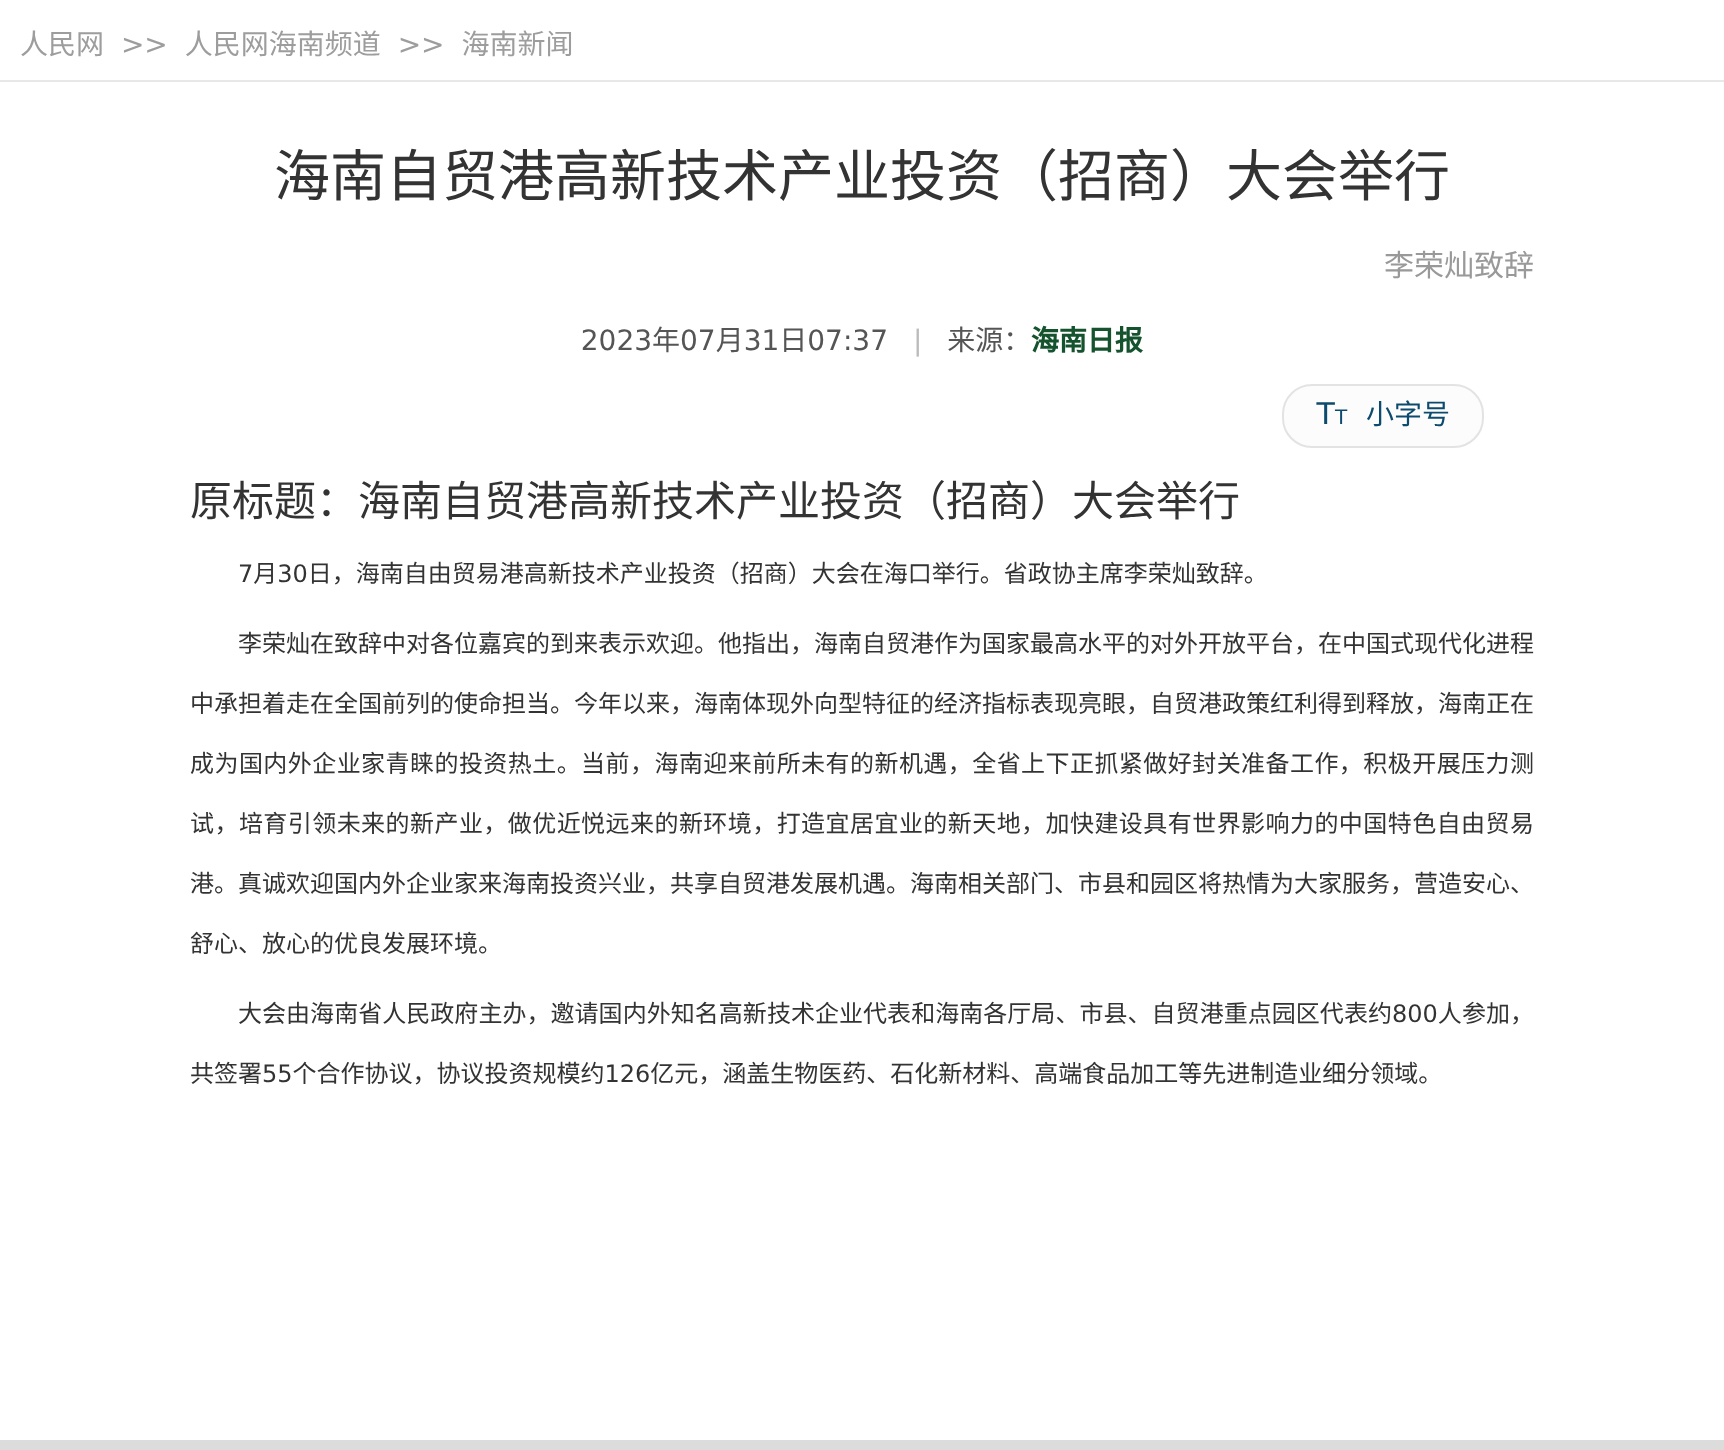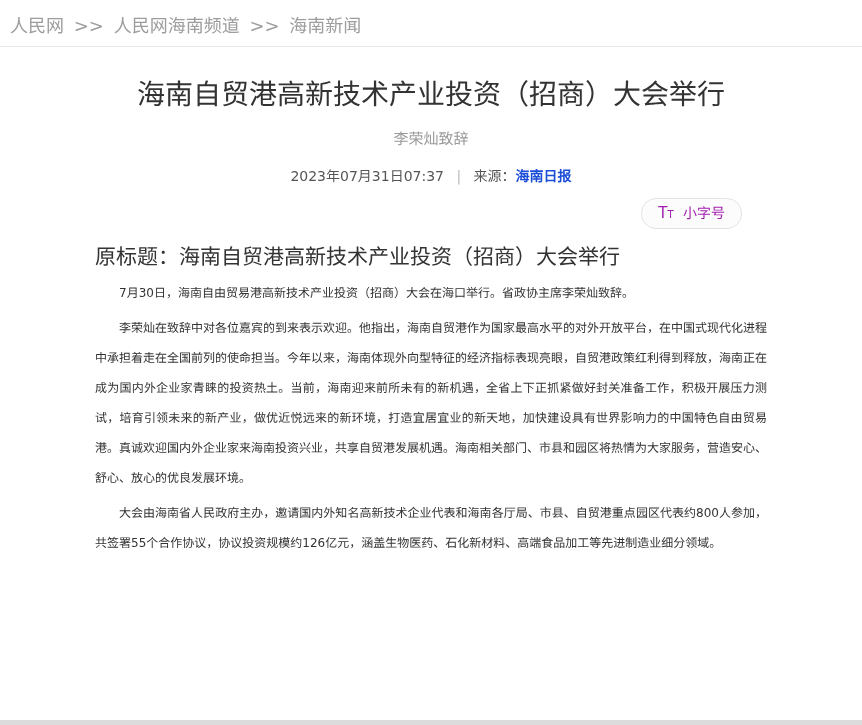--- a/index.html
+++ b/index.html
@@ -10,44 +10,44 @@
   html,body{margin:0;padding:0;}
   body{
     width:862px;height:725px;position:relative;overflow:hidden;
     background:#ffffff;color:var(--text);
     font-family:"DejaVu Sans","Liberation Sans",sans-serif;
   }
   
   .crumb-bar{
     padding:11px 10px 9px 10px;
     border-bottom:1px solid var(--divider);
-    font-size:18px;color:var(--muted);
+    font-size:14px;color:var(--muted);
   }
   .crumb-bar a{color:var(--muted);text-decoration:none;cursor:pointer;}
   .crumb-sep{margin:0 4px;color:var(--muted);}
   
   .article{width:672px;margin:0 auto;}
   .title{
     margin:30px 0 0 0;text-align:center;
     font-size:28px;font-weight:400;color:var(--text);line-height:1.3;
   }
   .subtitle{
-    margin-top:14px;text-align:center;
+    margin-top:14px;text-align:right;
     font-size:15px;color:#999999;
   }
   .meta{
     margin-top:17px;text-align:center;
     font-size:14px;color:var(--meta);
   }
   .meta .sep{margin:0 8px;color:#bbbbbb;}
-  .meta .source{color:#1d4ed8;font-weight:bold;text-decoration:none;cursor:pointer;}
+  .meta .source{color:#14532d;font-weight:bold;text-decoration:none;cursor:pointer;}
   .toolbar{margin-top:13px;text-align:right;padding-right:25px;height:30px;}
   .font-btn{
     display:inline-block;border:1px solid var(--btnborder);background:var(--btnbg);
-    border-radius:15px;padding:4px 16px;font-size:14px;color:#a21caf;cursor:pointer;
+    border-radius:15px;padding:4px 16px;font-size:14px;color:#0c4a6e;cursor:pointer;
     line-height:1.4;
   }
   .font-btn .t-big{font-size:15px;}
   .font-btn .t-small{font-size:10px;}
   .font-btn .fb-label{margin-left:5px;}
   .orig-title{
     margin-top:15px;font-size:21px;color:var(--text);line-height:1.4;
   }
   .body-text p{
     margin:5px 0;font-size:12px;line-height:30px;color:var(--text);

